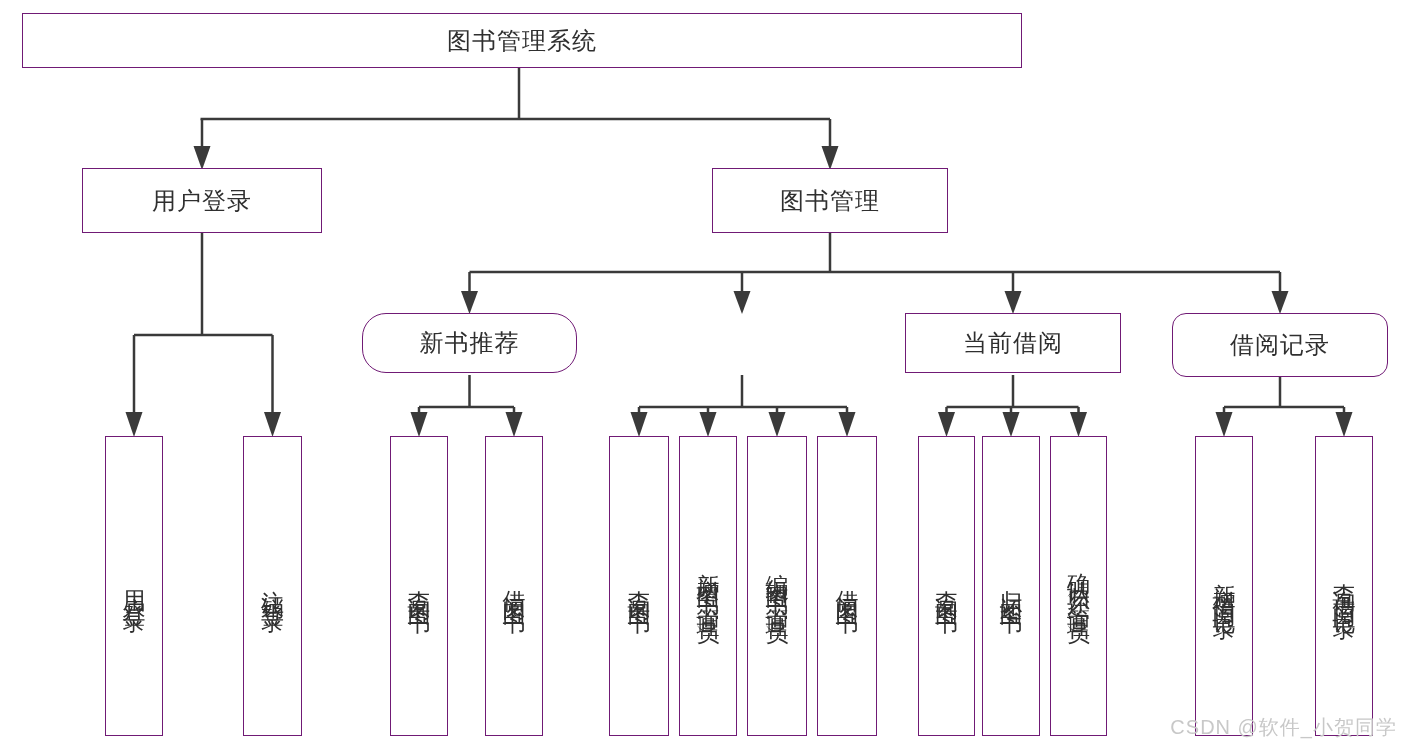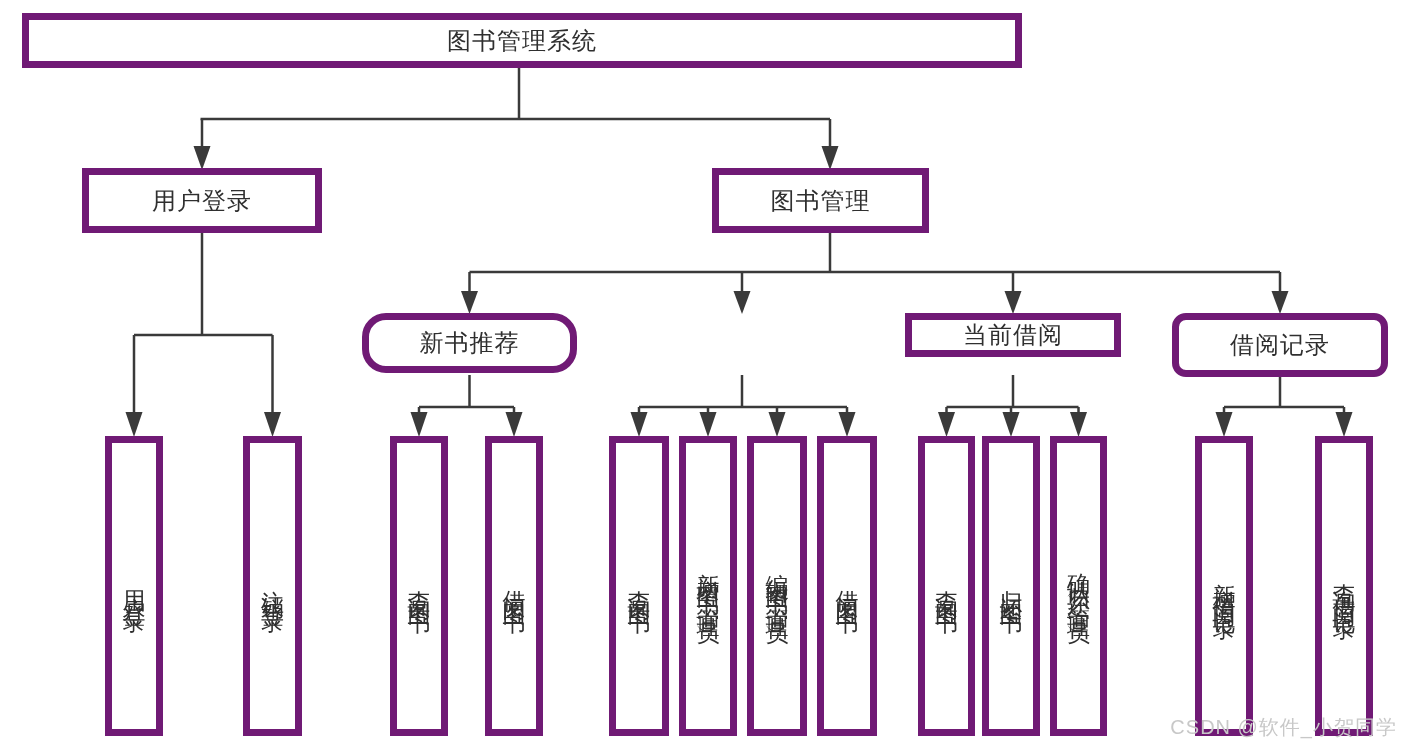--- a/index.html
+++ b/index.html
@@ -19,21 +19,21 @@
     position: absolute;
     left: 0;
     top: 0;
     width: 1405px;
     height: 747px;
   }
   .node {
     position: absolute;
     box-sizing: border-box;
     background: #ffffff;
-    border: 7px solid #701a75;
+    border: 1px solid #701a75;
     display: flex;
     align-items: center;
     justify-content: center;
     color: #2f2f2f;
     z-index: 2;
   }
   .node.h .lbl {
     font-size: 24px;
     letter-spacing: 1px;
     white-space: nowrap;
@@ -131,28 +131,28 @@
     </g>
   </svg>
 
   <div class="node h" style="left:22px; top:13px; width:1000px; height:55px;">
     <span class="lbl">图书管理系统</span>
   </div>
 
   <div class="node h" style="left:82px; top:168px; width:240px; height:65px;">
     <span class="lbl">用户登录</span>
   </div>
-  <div class="node h" style="left:712px; top:168px; width:217px; height:65px;">
+  <div class="node h" style="left:712px; top:168px; width:236px; height:65px;">
     <span class="lbl">图书管理</span>
   </div>
 
   <div class="node h" style="left:362px; top:313px; width:215px; height:60px;border-radius:24px;">
     <span class="lbl">新书推荐</span>
   </div>
-  <div class="node h" style="left:905px; top:313px; width:216px; height:44px;">
+  <div class="node h" style="left:905px; top:313px; width:216px; height:60px;">
     <span class="lbl">当前借阅</span>
   </div>
   <div class="node h" style="left:1172px; top:313px; width:216px; height:64px;border-radius:14px;">
     <span class="lbl">借阅记录</span>
   </div>
 
   <div class="node v" style="left:105px; top:436px; width:58px; height:300px;">
     <span class="lbl">用户登录</span>
   </div>
   <div class="node v" style="left:243px; top:436px; width:59px; height:300px;">

